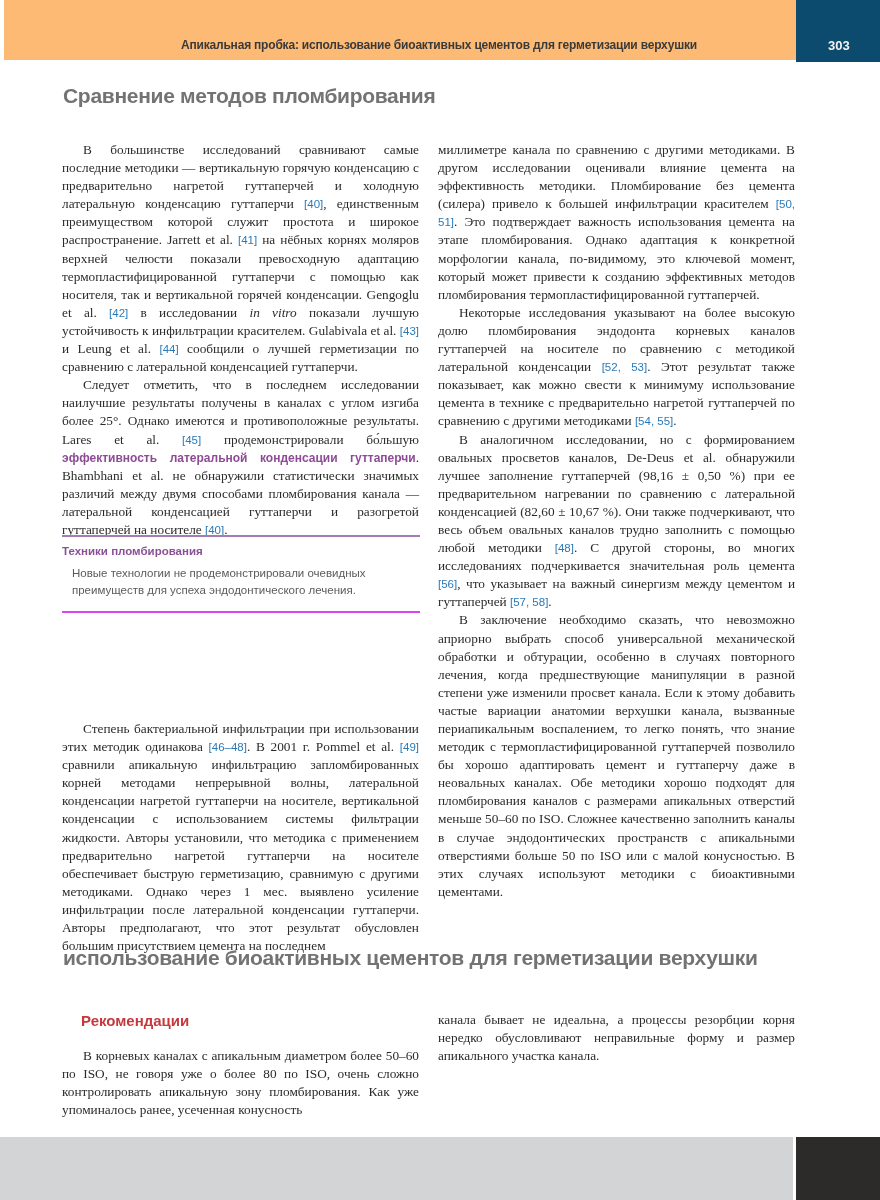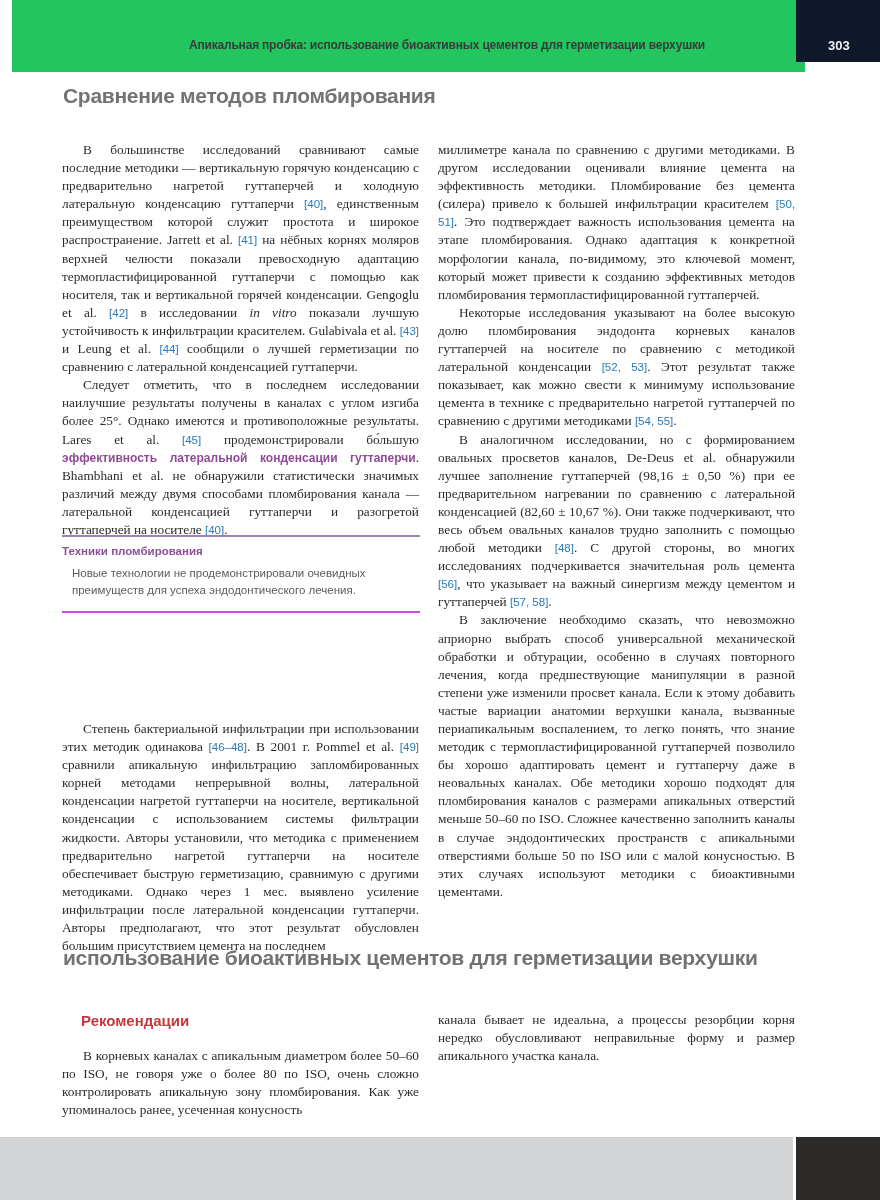--- a/index.html
+++ b/index.html
@@ -2,32 +2,32 @@
 <html><head>
 <meta charset="utf-8">
 <style>
   html, body { margin: 0; padding: 0; }
   body {
     width: 880px; height: 1200px; position: relative; overflow: hidden;
     background: #ffffff; color: #2b2b2b;
     font-family: "Liberation Serif", "DejaVu Serif", serif;
   }
   .header-bar {
-    position: absolute; left: 12px; top: 0; width: 793px; height: 72px;
-    background: #22c55e;
+    position: absolute; left: 4px; top: 0; width: 793px; height: 60px;
+    background: #fdba74;
   }
   .header-title {
     position: absolute; right: 100px; top: 38px;
     font-family: "Liberation Sans", "DejaVu Sans", sans-serif;
     font-size: 12px; font-weight: bold; color: #3a3a3a;
     letter-spacing: -0.2px;
   }
   .page-num-box {
     position: absolute; left: 796px; top: 0; width: 84px; height: 62px;
-    background: #0f172a;
+    background: #0c4a6e;
   }
   .page-num {
     position: absolute; left: 32px; top: 38px;
     font-family: "Liberation Sans", "DejaVu Sans", sans-serif;
     font-size: 13px; font-weight: bold; color: #f2f2f2;
   }
   .footer-bar {
     position: absolute; left: 0; top: 1137px; width: 793px; height: 63px;
     background: #d3d4d6;
   }

